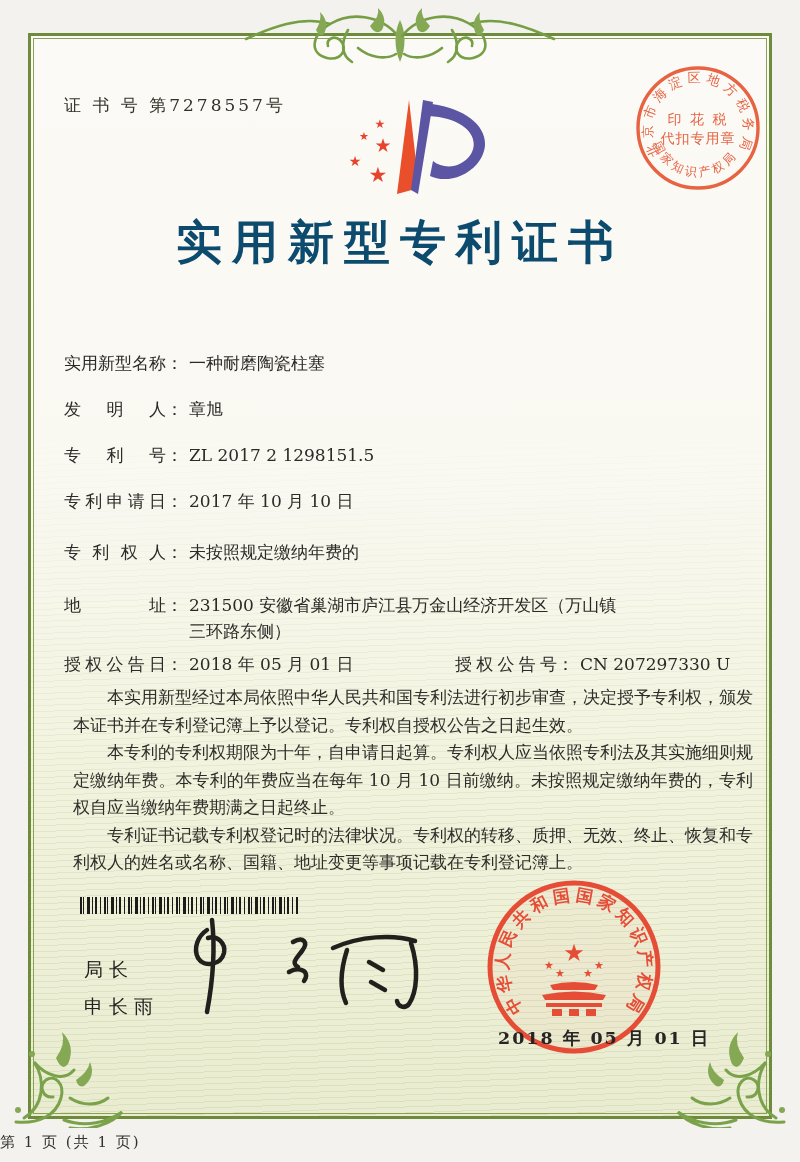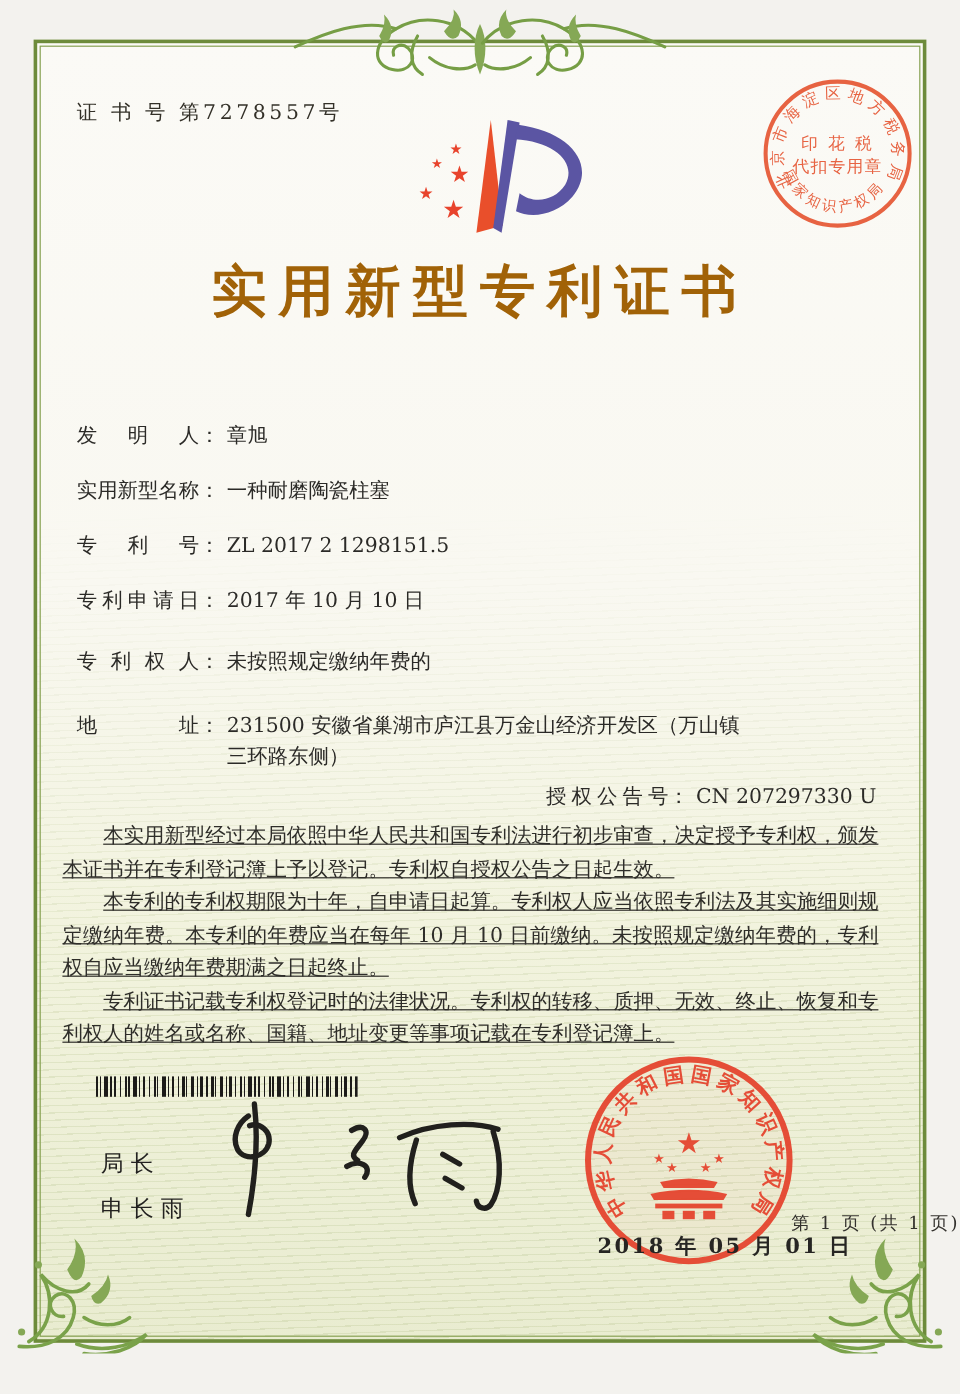--- a/index.html
+++ b/index.html
@@ -22,44 +22,44 @@
     mask-image:linear-gradient(to bottom,transparent 0 36%,rgba(0,0,0,.5) 55%,#000 78%);
   }
   .cert-frame{
     position:absolute;left:28px;top:33px;right:28px;bottom:43px;
     border:3px solid #6d8b3b;pointer-events:none;
   }
   .cert-frame::after{
     content:"";position:absolute;inset:2px;border:1px solid #87a253;
   }
   .cert-number{
-    left:64px;top:82px;font-size:17px;letter-spacing:3px;color:#333028;
+    left:64px;top:94px;font-size:17px;letter-spacing:3px;color:#333028;
   }
   .cert-title{
     left:0;top:212px;width:100%;text-align:center;
-    font-size:46px;font-weight:700;letter-spacing:10px;color:#a16207;
+    font-size:46px;font-weight:700;letter-spacing:10px;color:#0c4a6e;
   }
   
   .fields{left:64px;top:350px;width:676px;font-size:17px;line-height:26px;}
   .field-row{margin-bottom:20px;white-space:nowrap;}
   .f-label{
     display:inline-block;width:102px;vertical-align:top;
     text-align:justify;text-align-last:justify;text-justify:inter-character;
   }
   .f-colon{display:inline-block;vertical-align:top;}
   .f-value{display:inline-block;vertical-align:top;margin-left:6px;}
   .f-value.addr{width:428px;white-space:normal;}
   .mb-wide{margin-bottom:25px;}
   .mb-med{margin-bottom:27px;}
   .mb-sm{margin-bottom:7px;}
   .row-last{position:relative;}
   .grant-no{position:absolute;left:391px;top:0;white-space:nowrap;}
   
-  .body-text{left:52px;top:684px;width:680px;font-size:17px;line-height:27.5px;
-    text-align:justify;color:#2e2d29;text-decoration:underline;}
+  .body-text{left:73px;top:684px;width:680px;font-size:17px;line-height:27.5px;
+    text-align:justify;color:#2e2d29;}
   .body-text p{margin:0;text-indent:2em;}
   
   .barcode{
     left:80px;top:897px;width:218px;height:17px;
     background:repeating-linear-gradient(90deg,
       #1c1b19 0 2px,transparent 2px 3px,
       #1c1b19 3px 4px,transparent 4px 7px,
       #1c1b19 7px 10px,transparent 10px 12px,
       #1c1b19 12px 13px,transparent 13px 15px,
       #1c1b19 15px 17px,transparent 17px 20px,
@@ -67,21 +67,21 @@
   }
   .sig-title{left:84px;top:957px;font-size:19px;letter-spacing:6px;
     font-family:Liberation Serif, serif;color:#232220;}
   .sig-name{left:84px;top:994px;font-size:19px;letter-spacing:6px;
     font-family:"DejaVu Sans","Liberation Sans",sans-serif;color:#232220;text-align:center;}
   .signature-svg{left:165px;top:908px;}
   .seal-svg{left:480px;top:873px;}
   .seal-date{left:498px;top:1026px;font-size:17.5px;letter-spacing:2px;color:#262523;font-weight:600;z-index:7;}
   .tax-stamp{left:622px;top:52px;z-index:6;}
   .logo-svg{left:338px;top:76px;}
-  .footer{left:0;top:1010px;width:100%;text-align:right;font-size:15px;letter-spacing:2px;color:#34322e;}
+  .footer{left:0;top:1133px;width:100%;text-align:left;font-size:15px;letter-spacing:2px;color:#34322e;}
   .ornament-top{left:230px;top:6px;z-index:4;}
   .ornament-bl{left:10px;top:1028px;z-index:4;}
   .ornament-br{right:10px;top:1028px;z-index:4;transform:scaleX(-1);}
   svg text{font-family:"DejaVu Serif","Liberation Serif",serif;}
   .content{z-index:5;}
 </style>
 </head>
 <body>
 
 <div class="cert-bg"></div>
@@ -170,38 +170,41 @@
     <textPath href="#taxBot">国家知识产权局</textPath>
   </text>
   <text x="76" y="72" font-size="14" fill="#e5532f" text-anchor="middle" letter-spacing="2">印 花 税</text>
   <text x="76" y="91" font-size="14" fill="#e5532f" text-anchor="middle" letter-spacing="1">代扣专用章</text>
 </svg>
 
 <div class="abs cert-title content">实用新型专利证书</div>
 
 <div class="abs fields content">
   <div class="field-row">
+    <span class="f-label">实用新型名称</span><span class="f-colon">：</span><span class="f-value">一种耐磨陶瓷柱塞</span>
+  </div>
+  <div class="field-row">
     <span class="f-label">发明人</span><span class="f-colon">：</span><span class="f-value">章旭</span>
-  </div>
-  <div class="field-row">
-    <span class="f-label">实用新型名称</span><span class="f-colon">：</span><span class="f-value">一种耐磨陶瓷柱塞</span>
   </div>
   <div class="field-row">
     <span class="f-label">专利号</span><span class="f-colon">：</span><span class="f-value">ZL 2017 2 1298151.5</span>
   </div>
   <div class="field-row mb-wide">
     <span class="f-label">专利申请日</span><span class="f-colon">：</span><span class="f-value">2017 年 10 月 10 日</span>
   </div>
   <div class="field-row mb-med">
     <span class="f-label">专利权人</span><span class="f-colon">：</span><span class="f-value">未按照规定缴纳年费的</span>
   </div>
   <div class="field-row mb-sm">
     <span class="f-label">地址</span><span class="f-colon">：</span><span class="f-value addr">231500 安徽省巢湖市庐江县万金山经济开发区（万山镇三环路东侧）</span>
   </div>
   <div class="field-row row-last">
+    <span>
+      <span class="f-label">授权公告日</span><span class="f-colon">：</span><span class="f-value">2018 年 05 月 01 日</span>
+    </span>
     <span class="grant-no">
       <span class="f-label">授权公告号</span><span class="f-colon">：</span><span class="f-value">CN 207297330 U</span>
     </span>
   </div>
 </div>
 
 <div class="abs body-text content">
   <p>本实用新型经过本局依照中华人民共和国专利法进行初步审查，决定授予专利权，颁发本证书并在专利登记簿上予以登记。专利权自授权公告之日起生效。</p>
   <p>本专利的专利权期限为十年，自申请日起算。专利权人应当依照专利法及其实施细则规定缴纳年费。本专利的年费应当在每年 10 月 10 日前缴纳。未按照规定缴纳年费的，专利权自应当缴纳年费期满之日起终止。</p>
   <p>专利证书记载专利权登记时的法律状况。专利权的转移、质押、无效、终止、恢复和专利权人的姓名或名称、国籍、地址变更等事项记载在专利登记簿上。</p>

